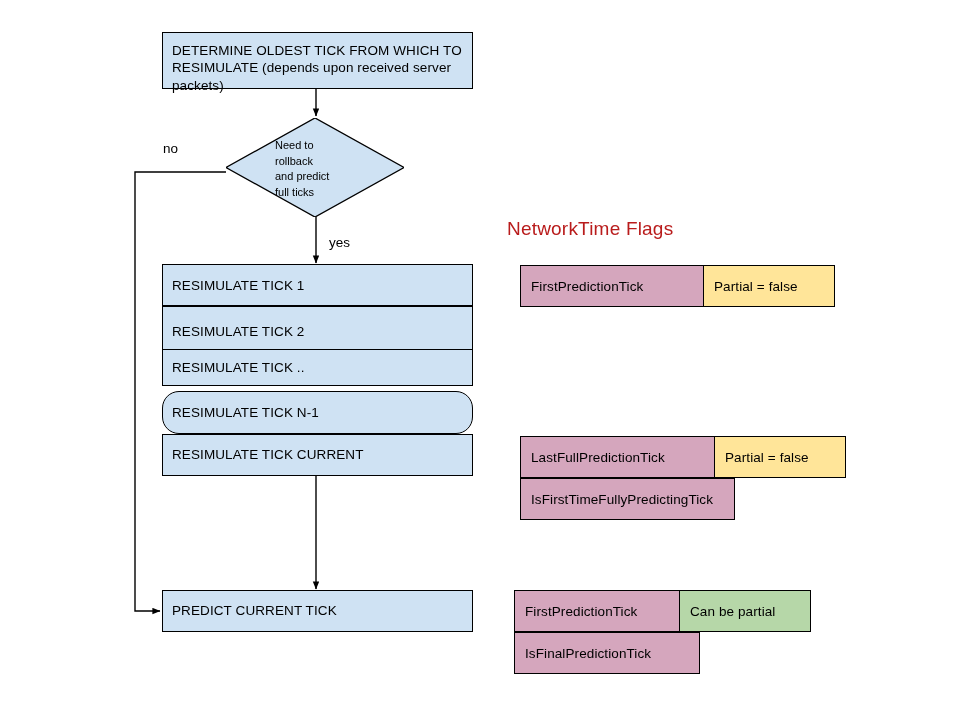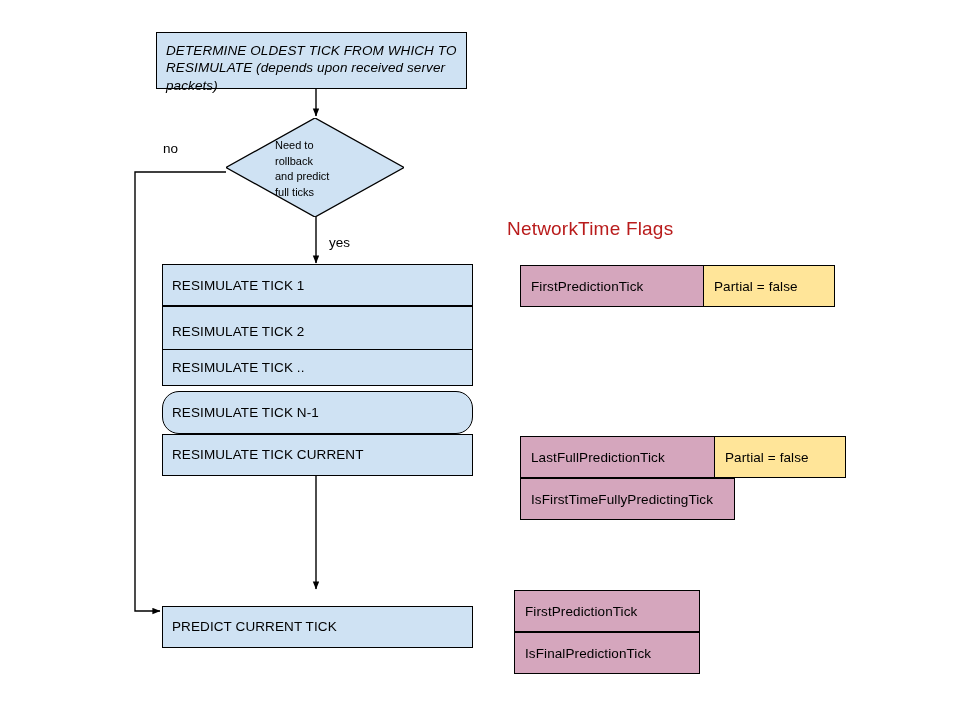--- a/index.html
+++ b/index.html
@@ -97,21 +97,21 @@
 
     <path d="M316,89 L316,116" stroke="#000000" stroke-width="1.4" fill="none" marker-end="url(#arrowhead)"></path>
 
     <path d="M316,217 L316,263" stroke="#000000" stroke-width="1.4" fill="none" marker-end="url(#arrowhead)"></path>
 
     <path d="M316,475 L316,589" stroke="#000000" stroke-width="1.4" fill="none" marker-end="url(#arrowhead)"></path>
 
     <path d="M226,172 L135,172 L135,611 L160,611" stroke="#000000" stroke-width="1.4" fill="none" marker-end="url(#arrowhead)"></path>
   </svg>
 
-  <div class="node proc proc-top" style="left:156px; top:32px; width:311px; height:57px;font-style:italic;">
+  <div class="node proc proc-top" style="left:162px; top:32px; width:311px; height:57px;">
     <span>DETERMINE OLDEST TICK FROM WHICH TO RESIMULATE (depends upon received server packets)</span>
   </div>
 
   <div class="diamond-wrap" style="left:226px; top:118px; width:178px; height:99px;">
     <svg width="178" height="99" viewBox="0 0 178 99">
       <polygon points="89,0 178,49.5 89,99 0,49.5" fill="#cfe2f3" stroke="#000000" stroke-width="1.4"></polygon>
     </svg>
     <span class="diamond-label" style="left:49px; top:20px; width:120px;">Need to
 rollback
 and predict
@@ -130,21 +130,21 @@
   <div class="node proc" style="left:162px; top:348.8px; width:311px; height:37px;">
     <span>RESIMULATE TICK ..</span>
   </div>
   <div class="node proc" style="left:162px; top:391.2px; width:311px; height:42.4px;border-radius:17px;">
     <span>RESIMULATE TICK N-1</span>
   </div>
   <div class="node proc" style="left:162px; top:433.6px; width:311px; height:42.4px;">
     <span>RESIMULATE TICK CURRENT</span>
   </div>
 
-  <div class="node proc" style="left:162px; top:590px; width:311px; height:42px;margin-top:16px;">
+  <div class="node proc" style="left:162px; top:590px; width:311px; height:42px;">
     <span>PREDICT CURRENT TICK</span>
   </div>
 
   <div class="section-title" style="left:507px; top:218px;">NetworkTime Flags</div>
 
   <div class="flagbox pink" style="left:500px; top:265px; width:204px; height:42px;">
     <span>FirstPredictionTick</span>
   </div>
   <div class="flagbox yellow" style="left:703px; top:265px; width:132px; height:42px;">
     <span>Partial = false</span>
@@ -159,14 +159,17 @@
   <div class="flagbox yellow" style="left:714px; top:436px; width:132px; height:42px;">
     <span>Partial = false</span>
   </div>
 
   <div class="flagbox pink" style="left:494px; top:590px; width:186px; height:42px;">
     <span>FirstPredictionTick</span>
   </div>
   <div class="flagbox pink" style="left:494px; top:632px; width:186px; height:42px;">
     <span>IsFinalPredictionTick</span>
   </div>
+  <div class="flagbox green" style="left:679px; top:590px; width:132px; height:42px;">
+    <span>Can be partial</span>
+  </div>
 
 </div>
 
 </body></html>

